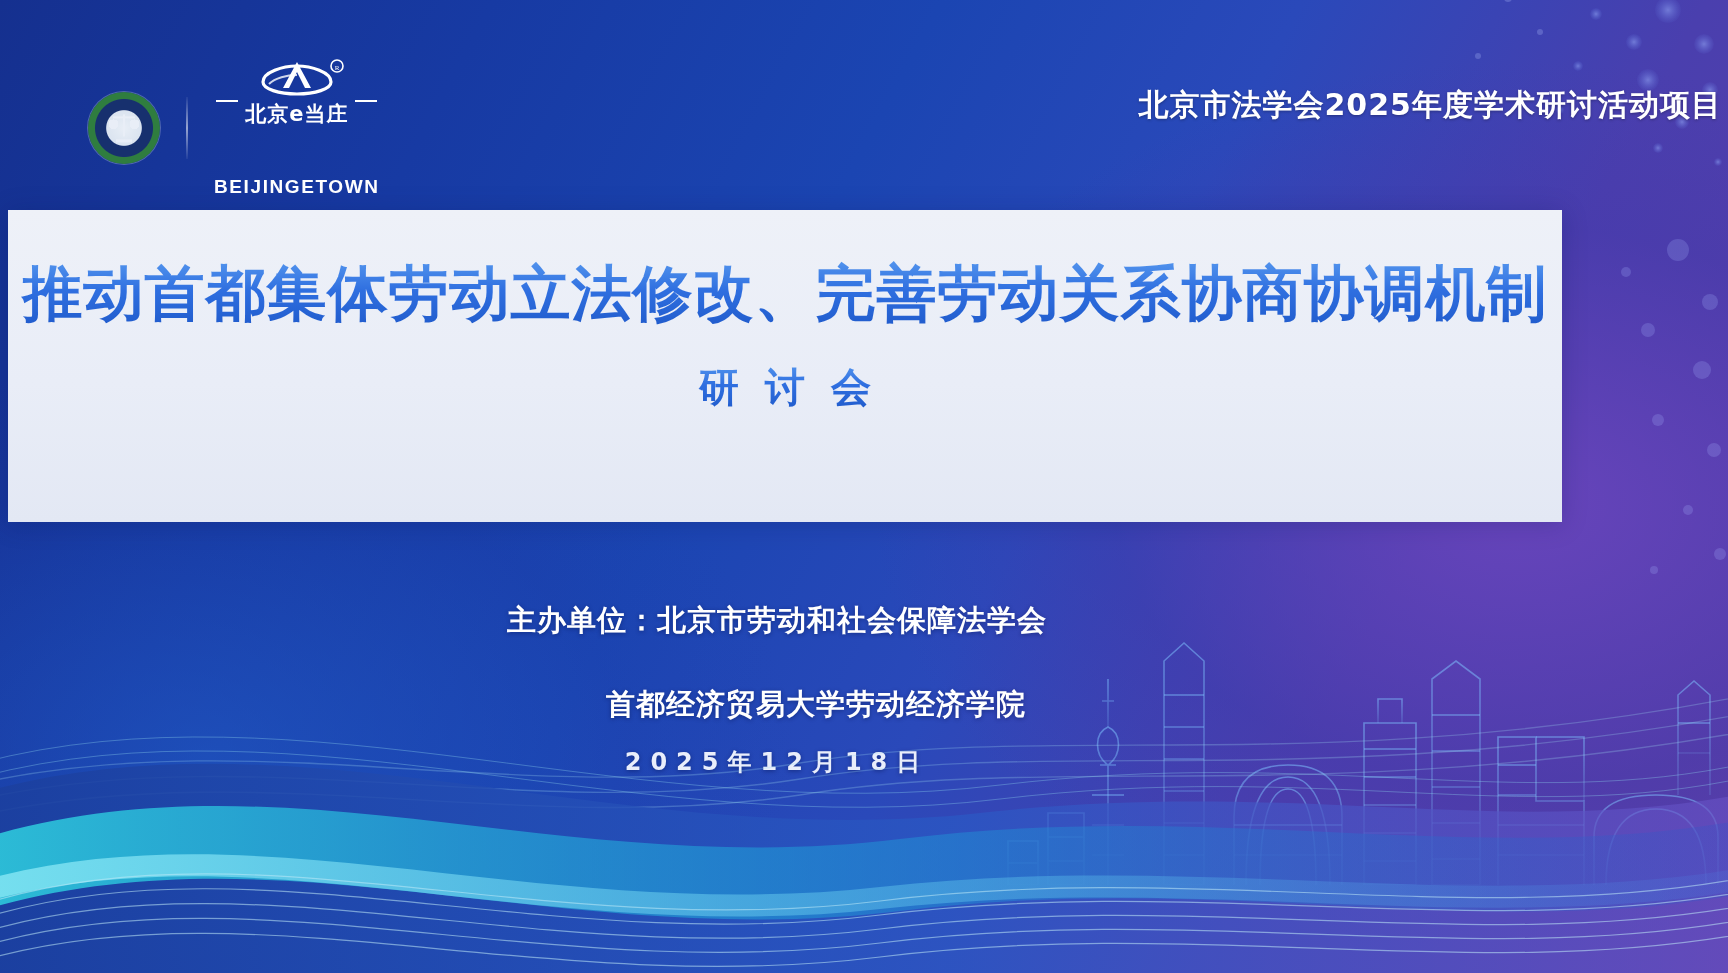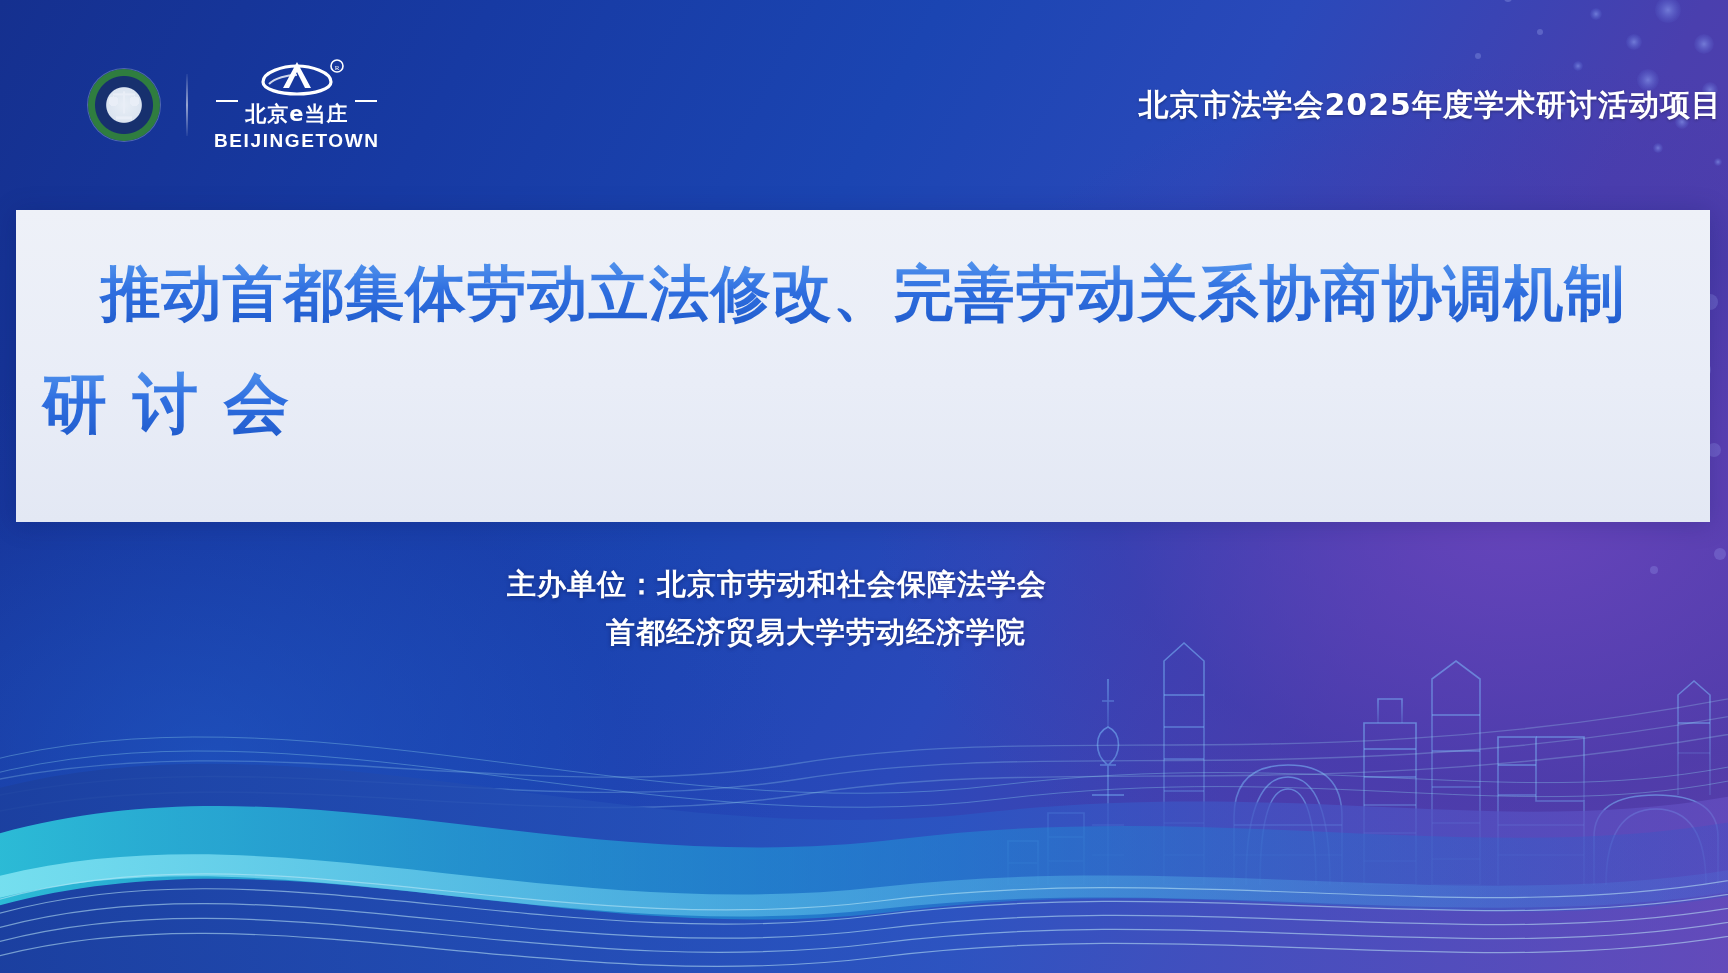--- a/index.html
+++ b/index.html
@@ -59,69 +59,72 @@
   .wm-mark { width:96px; height:40px; position:relative; }
   .wm-cn {
     display:flex; align-items:flex-start; gap:7px;
     color:#ffffff; font-size:21px; font-weight:700; letter-spacing:1px;
     font-family:"DejaVu Sans","Liberation Sans",sans-serif;
   }
   .wm-cn .bar { display:block; width:22px; height:2px; background:#fff; }
   .wm-en {
     color:#ffffff; font-size:19px; font-weight:700; letter-spacing:1.6px;
     font-family:"Liberation Sans", sans-serif;
+    margin-top:46px;
   }
   #header-title {
     position:absolute; right:6px; top:85px;
     color:#ffffff;
     font-size:30px; font-weight:700; letter-spacing:1px;
     font-family:"DejaVu Sans","Liberation Sans",sans-serif;
     text-shadow:0 1px 3px rgba(0,0,0,.3);
     white-space:nowrap;
   }
 
   
   #title-panel {
-    position:absolute; left:16px; top:210px; width:1694px; height:312px;
+    position:absolute; left:8px; top:210px; width:1554px; height:312px;
     background:linear-gradient(180deg, #eef1f8 0%, #e9edf7 55%, #e3e8f4 100%);
     box-shadow:0 2px 24px rgba(10,20,80,.22);
   }
   #title-line1 {
     position:absolute; left:0; right:0; top:44px;
     text-align:center;
     font-size:60px; font-weight:700; letter-spacing:1px;
     font-family:"DejaVu Sans","Liberation Sans",sans-serif;
     color:#2f6fe0;
     background:linear-gradient(180deg,#5a9cf0 0%, #2f6fe0 45%, #1d57c8 100%);
     -webkit-background-clip:text; background-clip:text;
     -webkit-text-fill-color:transparent;
     white-space:nowrap;
   }
   #title-line2 {
     position:absolute; left:0; right:0; top:150px;
-    font-size:65px; font-weight:700; letter-spacing:26px; text-indent:26px;
+    text-align:center;
+    font-size:40px; font-weight:700; letter-spacing:26px; text-indent:26px;
     font-family:"DejaVu Sans","Liberation Sans",sans-serif;
     color:#2f6fe0;
     background:linear-gradient(180deg,#5a9cf0 0%, #2f6fe0 45%, #1d57c8 100%);
     -webkit-background-clip:text; background-clip:text;
     -webkit-text-fill-color:transparent;
   }
 
   
   #org-block {
     position:absolute; left:0; top:560px; width:1554px;
     text-align:center;
     font-family:"DejaVu Sans","Liberation Sans",sans-serif;
     color:#ffffff;
   }
   .org-line {
     font-size:29px; font-weight:700; line-height:48px;
     letter-spacing:1px;
     text-shadow:0 1px 4px rgba(5,15,70,.45);
     white-space:nowrap;
+    margin-top:36px;
   }
   .org-line.indent { padding-left:78px; }
   #date-line {
     margin-top:18px;
     font-size:24px; font-weight:700; letter-spacing:9px;
     color:#e9eefb;
     text-shadow:0 1px 4px rgba(5,15,70,.45);
   }
 
   
@@ -268,20 +271,21 @@
       <path d="M690 258 H722 M690 288 H722"></path>
 
       <path d="M60 420 V348 H96 V420 Z M60 372 H96 M60 396 H96"></path>
       <path d="M20 420 V376 H50 V420 Z M20 398 H50"></path>
     </g>
   </svg>
 
   <div id="org-block">
     <div class="org-line">主办单位：北京市劳动和社会保障法学会</div>
     <div class="org-line indent">首都经济贸易大学劳动经济学院</div>
+    <div id="date-line">2025年12月18日</div>
   </div>
 
   <svg id="waves-top" viewBox="0 0 1728 220" preserveAspectRatio="none">
     <g fill="none" stroke="#9fd8f2" stroke-opacity=".28" stroke-width="1.4">
       <path d="M-20 180 C260 120, 520 206, 800 160 C1060 118, 1320 176, 1748 92"></path>
       <path d="M-20 196 C260 136, 520 220, 800 176 C1060 134, 1320 190, 1748 110"></path>
       <path d="M-20 212 C260 152, 520 234, 800 192 C1060 150, 1320 204, 1748 128"></path>
     </g>
   </svg>
 

